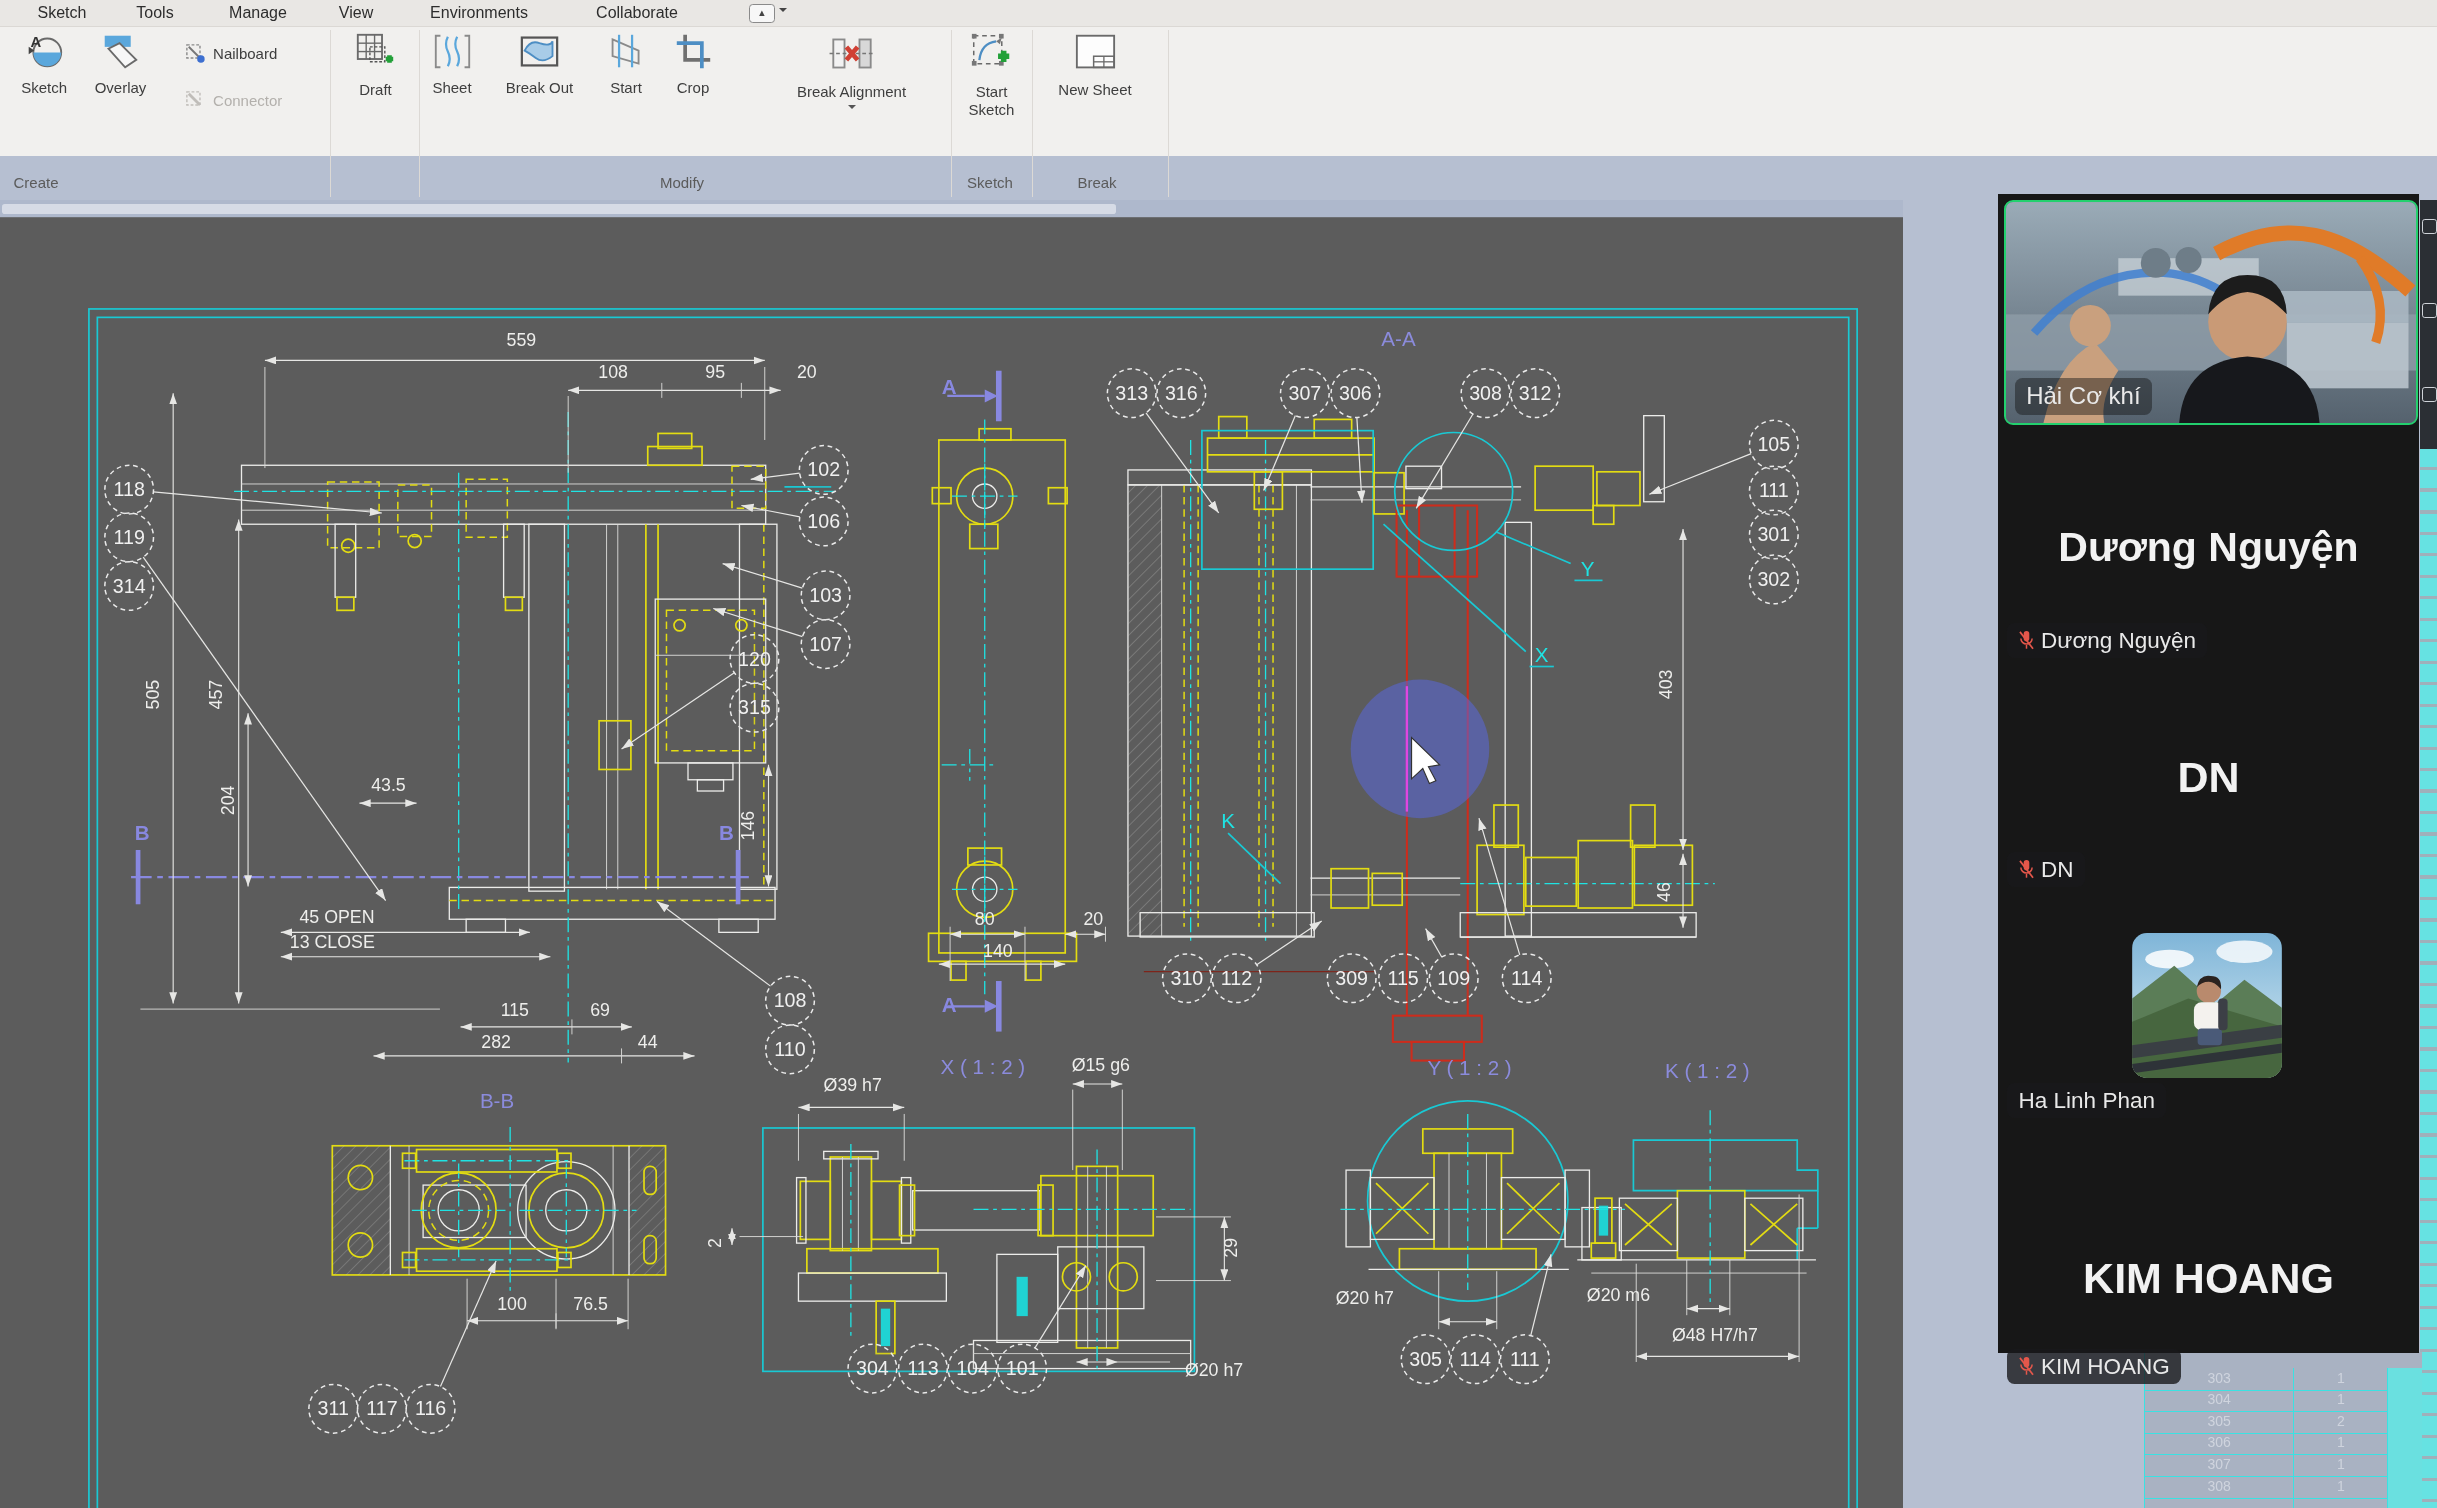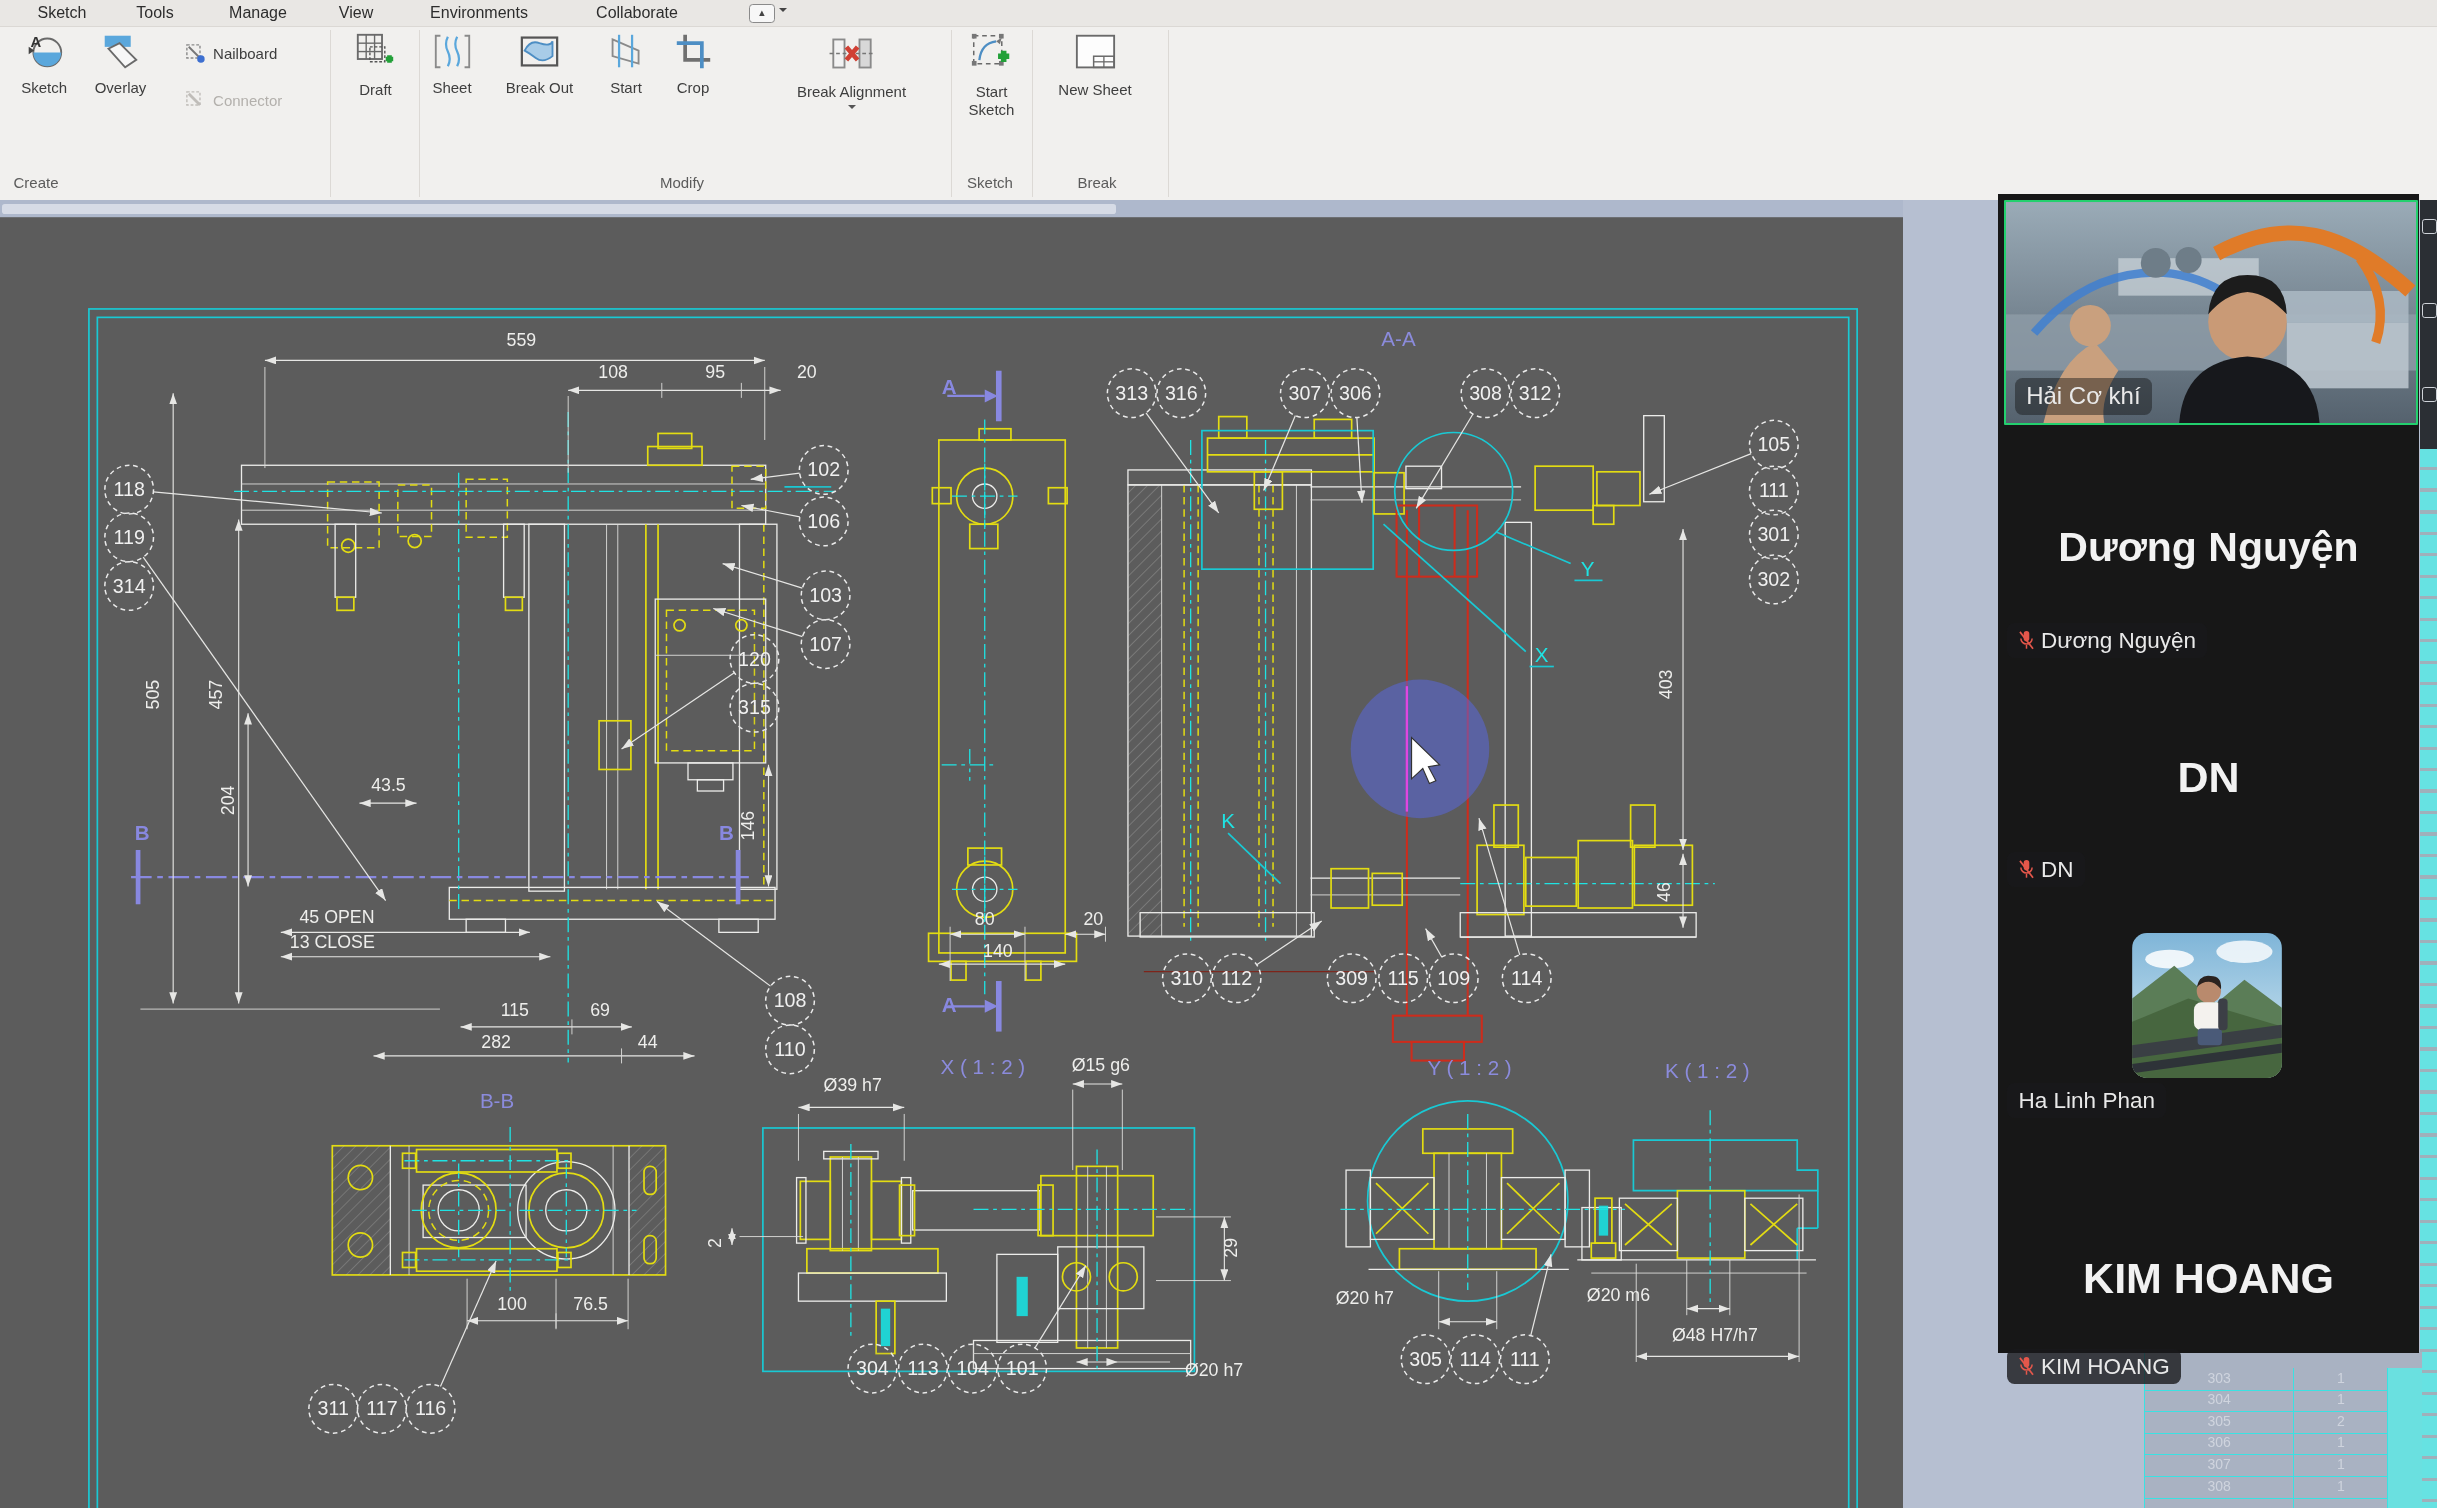--- a/index.html
+++ b/index.html
@@ -1,20 +1,20 @@
 <!DOCTYPE html>
 <html style="font-size:15px"><head>
 <meta charset="utf-8">
 <style>
   html,body{margin:0;padding:0}
   body{width:2438px;height:1509px;position:relative;overflow:hidden;
        font-family:"Liberation Sans",sans-serif;background:#b6bfd1}
 
   
-  #ribbon{position:absolute;left:0;top:0;width:2438px;height:200px;background:#f1f0ee;z-index:4}
+  #ribbon{position:absolute;left:0;top:0;width:2438px;height:156px;background:#f1f0ee;z-index:4}
   #menubar{position:relative;height:26px;background:#e9e7e4;border-bottom:0.9px solid #dbd8d4}
   .menu{position:absolute;top:3.7px;transform:translateX(-50%);font-size:16px;color:#2d2d2d;white-space:nowrap;cursor:default}
   #panel-toggle{position:absolute;left:749px;top:3.7px;width:24px;height:17px;border:0.9px solid #8a8a8a;border-radius:3.7px;
                 background:#f7f7f7;font-size:9.4px;color:#444;text-align:center;line-height:16px}
   #panel-caret{position:absolute;left:779px;top:8.4px;width:0;height:0;border:4.7px solid transparent;border-top-color:#444}
   .btn{position:absolute;top:32px;text-align:center;color:#3e3e3e;font-size:15px;line-height:18.7px}
   .btn .ic{display:block;margin:0 auto 7.5px}
   .smallrow{position:absolute;display:flex;align-items:center;gap:7.5px;font-size:15px;color:#3e3e3e}
   .disabled{color:#b3b0ac}
   .gdiv{position:absolute;top:30px;height:167px;width:0.9px;background:#dcd9d5}
@@ -58,21 +58,21 @@
   .vlab{fill:#8b8bdc;font-size:22px;text-anchor:middle;font-family:"Liberation Sans",sans-serif}
   .slet{fill:#8888e0;font-size:22px;font-weight:bold;text-anchor:middle}
   .dlet{fill:#1fe3e3;font-size:22px;text-anchor:middle}
 
   
   #sidebar{position:absolute;left:1998px;top:194px;width:421px;height:1159px;background:#171717;z-index:6}
   .tile{position:absolute;left:0;width:421px;height:231px}
   .bigname{position:absolute;left:0;width:421px;text-align:center;color:#f2f2f2;font-weight:bold}
   .pill{position:absolute;left:9.4px;display:flex;align-items:center;gap:7.5px;background:rgba(25,25,28,.8);
         border-radius:7.5px;padding:4.7px 11.2px;color:#e9e9e9;font-size:22.5px;white-space:nowrap}
-  #cam{position:absolute;left:5.6px;top:5.6px;width:410px;height:221px;border:2.8px solid #23d06e;border-radius:1px;overflow:hidden;background:#5d707e}
+  #cam{position:absolute;left:5.6px;top:5.6px;width:410px;height:221px;border:2.8px solid #23d06e;border-radius:9px;overflow:hidden;background:#5d707e}
   #cam svg{display:block}
   #cam .pill{left:9.4px;top:176px;background:rgba(20,20,20,.45);font-size:24px}
   #avatar{position:absolute;left:134px;top:45px;width:150px;height:145px;border-radius:15px;overflow:hidden}
 </style>
 </head>
 <body>
 
 <svg id="cv" width="1903" height="1509" viewBox="0 0 2033 1612">
   <defs>
     <marker id="a" markerWidth="11" markerHeight="8" refX="10" refY="3.5" orient="auto-start-reverse">

